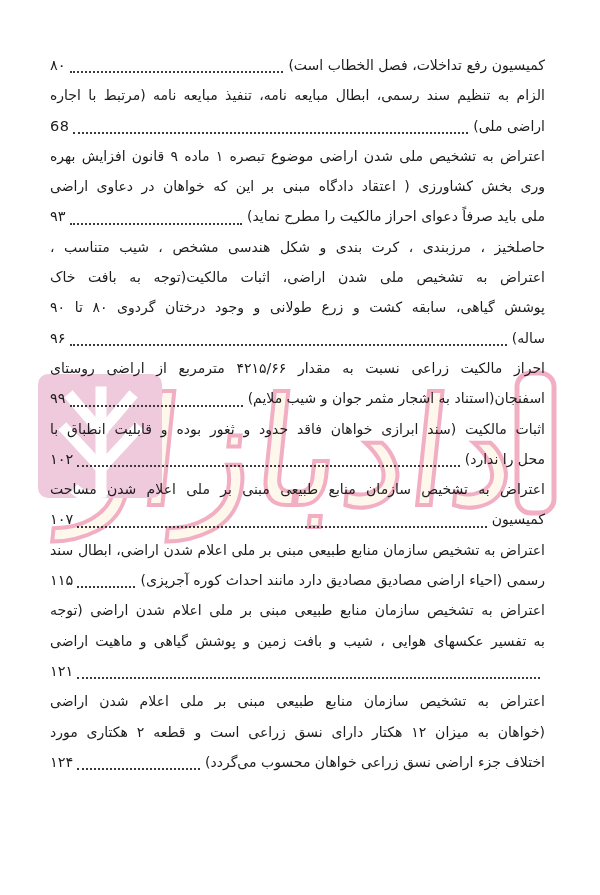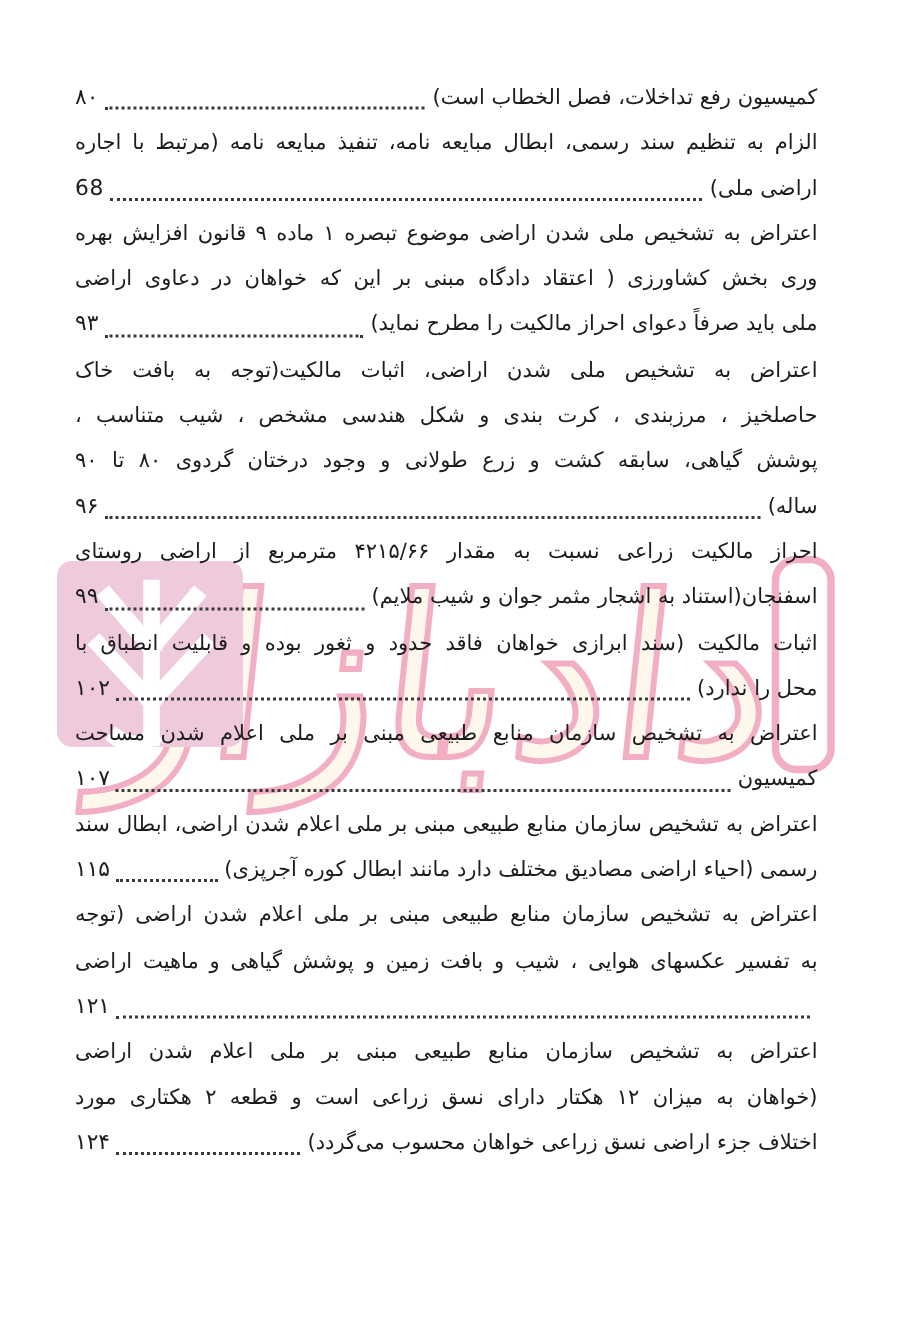--- a/index.html
+++ b/index.html
@@ -96,22 +96,22 @@
         <span class="dots"></span>
         <span class="pg">68</span>
       </div>
       <div class="toc-line fill">اعتراض به تشخیص ملی شدن اراضی موضوع تبصره ۱ ماده ۹ قانون افزایش بهره</div>
       <div class="toc-line fill">وری بخش کشاورزی ( اعتقاد دادگاه مبنی بر این که خواهان در دعاوی اراضی</div>
       <div class="toc-line last">
         <span class="t">ملی باید صرفاً دعوای احراز مالکیت را مطرح نماید)</span>
         <span class="dots"></span>
         <span class="pg">۹۳</span>
       </div>
+      <div class="toc-line fill">حاصلخیز ، مرزبندی ، کرت بندی و شکل هندسی مشخص ، شیب متناسب ،</div>
       <div class="toc-line fill">اعتراض به تشخیص ملی شدن اراضی، اثبات مالکیت(توجه به بافت خاک</div>
-      <div class="toc-line fill">حاصلخیز ، مرزبندی ، کرت بندی و شکل هندسی مشخص ، شیب متناسب ،</div>
       <div class="toc-line fill">پوشش گیاهی، سابقه کشت و زرع طولانی و وجود درختان گردوی ۸۰ تا ۹۰</div>
       <div class="toc-line last">
         <span class="t">ساله)</span>
         <span class="dots"></span>
         <span class="pg">۹۶</span>
       </div>
       <div class="toc-line fill">احراز مالکیت زراعی نسبت به مقدار ۴۲۱۵/۶۶ مترمربع از اراضی روستای</div>
       <div class="toc-line last">
         <span class="t">اسفنجان(استناد به اشجار مثمر جوان و شیب ملایم)</span>
         <span class="dots"></span>
@@ -124,21 +124,21 @@
         <span class="pg">۱۰۲</span>
       </div>
       <div class="toc-line fill">اعتراض به تشخیص سازمان منابع طبیعی مبنی بر ملی اعلام شدن مساحت</div>
       <div class="toc-line last">
         <span class="t">کمیسیون</span>
         <span class="dots"></span>
         <span class="pg">۱۰۷</span>
       </div>
       <div class="toc-line fill">اعتراض به تشخیص سازمان منابع طبیعی مبنی بر ملی اعلام شدن اراضی، ابطال سند</div>
       <div class="toc-line last">
-        <span class="t">رسمی (احیاء اراضی مصادیق مختلف دارد مانند ابطال کوره آجرپزی)</span>
+        <span class="t">رسمی (احیاء اراضی مصادیق مصادیق دارد مانند احداث کوره آجرپزی)</span>
         <span class="dots"></span>
         <span class="pg">۱۱۵</span>
       </div>
       <div class="toc-line fill">اعتراض به تشخیص سازمان منابع طبیعی مبنی بر ملی اعلام شدن اراضی (توجه</div>
       <div class="toc-line fill">به تفسیر عکسهای هوایی ، شیب و بافت زمین و پوشش گیاهی  و ماهیت اراضی</div>
       <div class="toc-line last">
         <span class="dots"></span>
         <span class="pg">۱۲۱</span>
       </div>
       <div class="toc-line fill">اعتراض به تشخیص سازمان منابع طبیعی مبنی بر ملی اعلام شدن اراضی</div>

